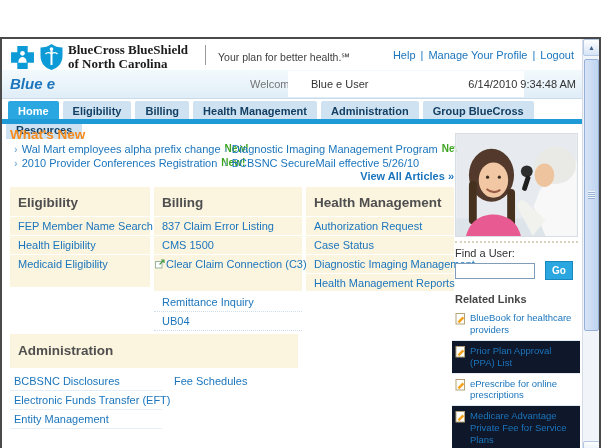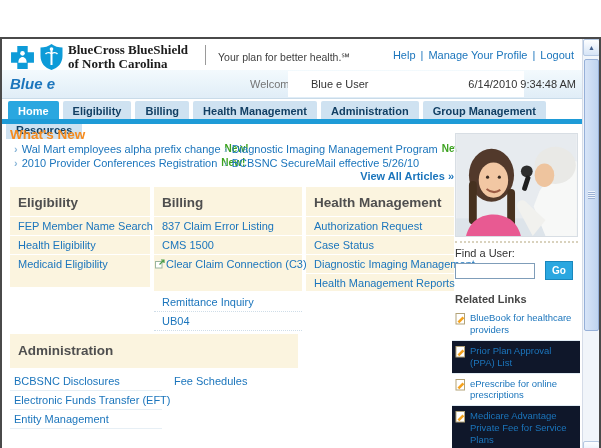--- a/index.html
+++ b/index.html
@@ -138,21 +138,21 @@
   </div>
 
   <div class="banner">
     <div class="app-title">Blue e</div>
     <span class="welcome">Welcome</span>
     <div class="username">Blue e User</div>
     <div class="datetime">6/14/2010 9:34:48 AM</div>
   </div>
 
   <div class="tabs">
-    <span class="tab active">Home</span><span class="tab">Eligibility</span><span class="tab">Billing</span><span class="tab">Health Management</span><span class="tab">Administration</span><span class="tab">Group Management</span><span class="tab">Resources</span>
+    <span class="tab active">Home</span><span class="tab">Eligibility</span><span class="tab">Billing</span><span class="tab">Health Management</span><span class="tab">Administration</span><span class="tab">Group BlueCross</span><span class="tab">Resources</span>
   </div>
   <div class="tabstripe"></div>
 
   <div class="whats-new-title">What's New</div>
   <div class="news-item n1">
     <span class="bullet">›</span><a>Wal Mart employees alpha prefix change</a><span class="badge">New!</span>
   </div>
   <div class="news-item n2">
     <span class="bullet">›</span><a>2010 Provider Conferences Registration</a><span class="badge">New!</span>
   </div>

